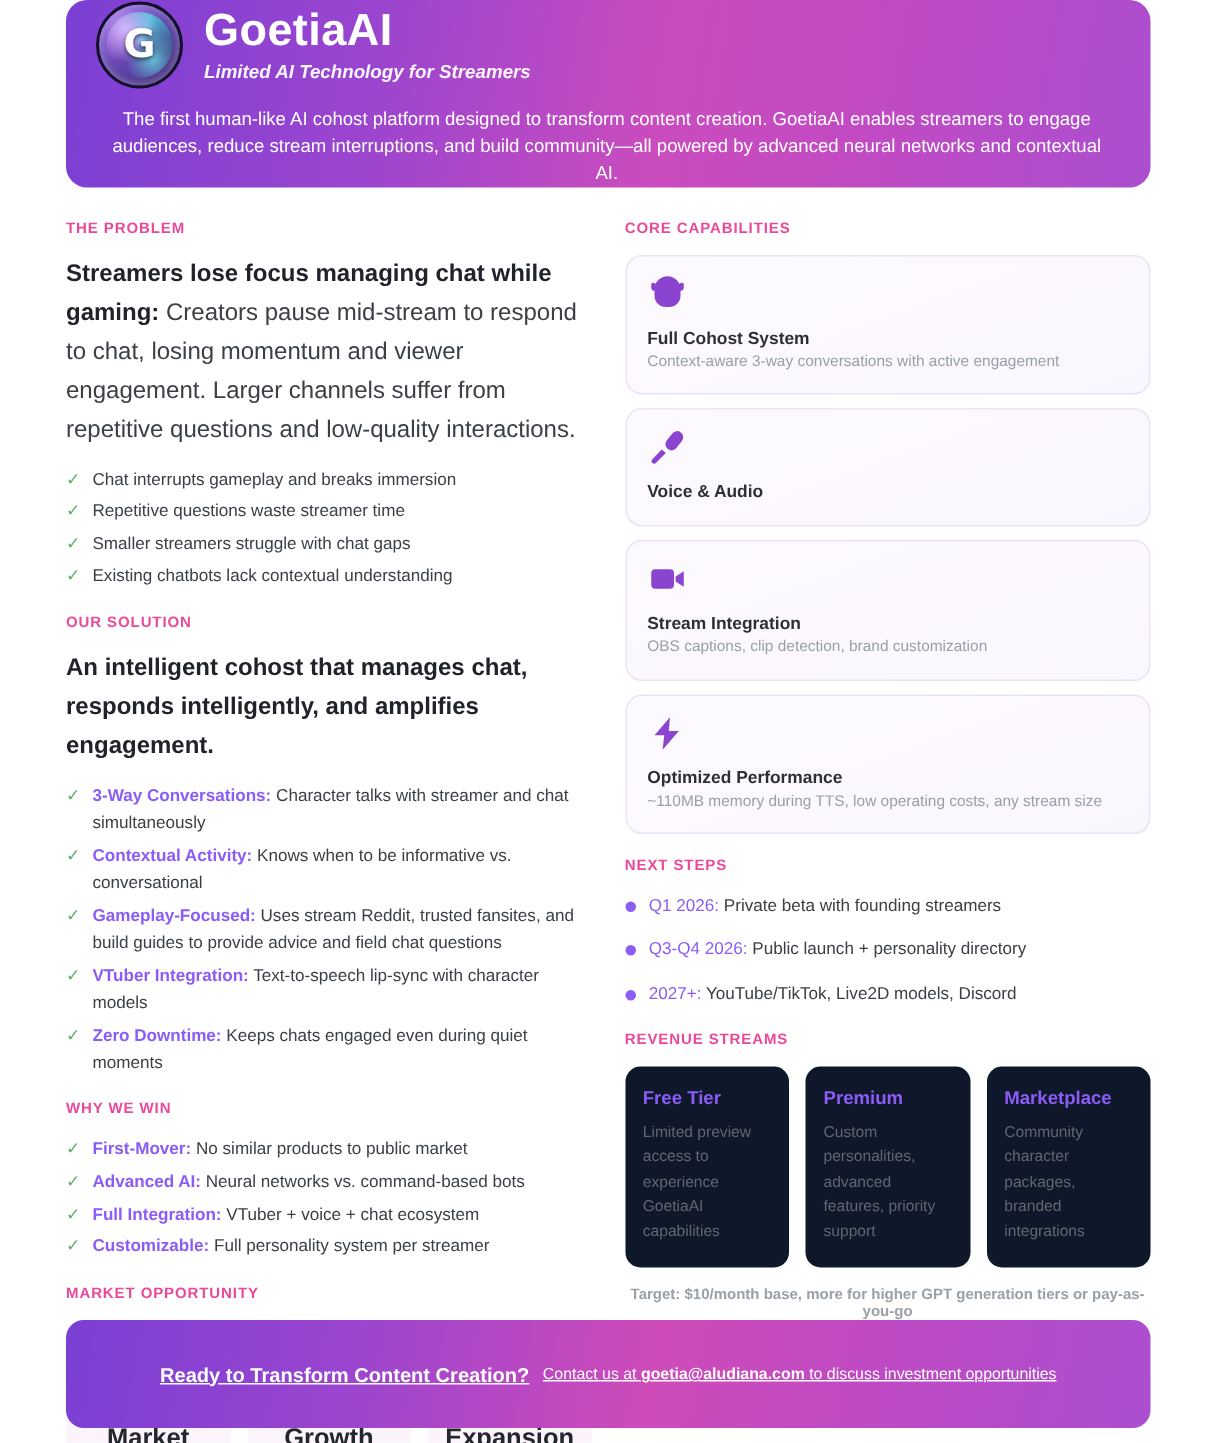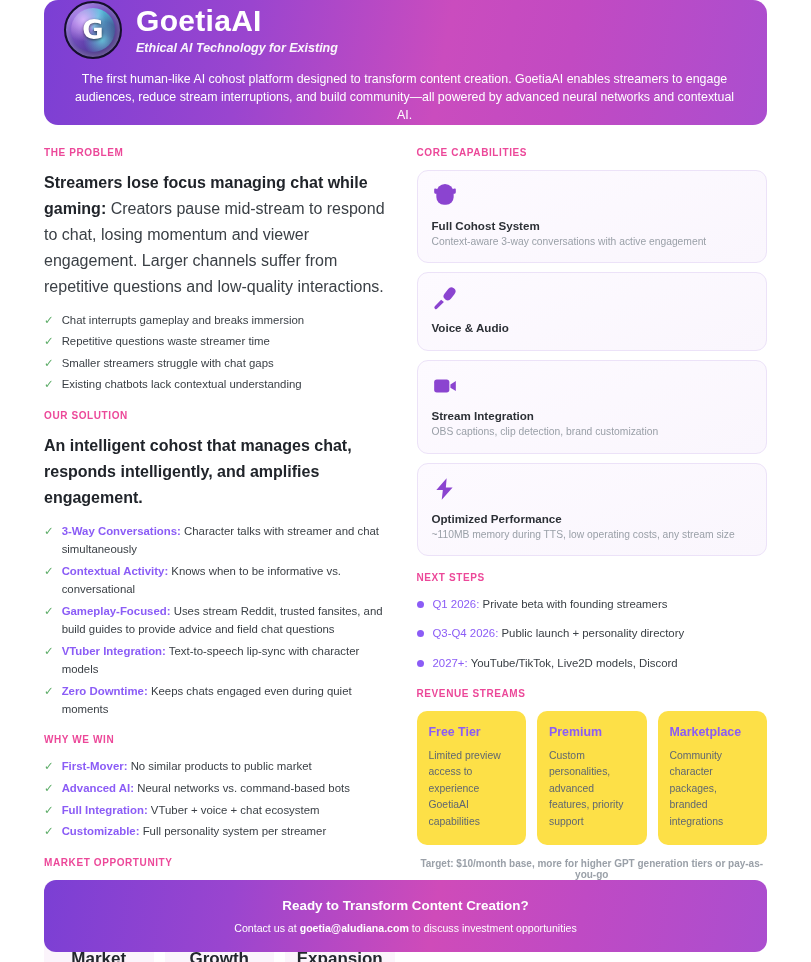--- a/index.html
+++ b/index.html
@@ -202,21 +202,21 @@
   .market-sub {
     font-size: 9.6px;
     color: #6f757c;
     line-height: 1.45;
   }
 
   
   .rev-grid { display: flex; gap: 11px; }
   .rev-card {
     flex: 1;
-    background: #fde047;
+    background: #0f172a;
     border-radius: 10px;
     padding: 14px 12px 15px 12px;
   }
   .rev-title {
     font-size: 12.4px;
     font-weight: bold;
     color: #8b5cf6;
     margin-bottom: 9px;
   }
   .rev-sub {
@@ -238,42 +238,43 @@
   .cta {
     position: absolute;
     left: 44px;
     right: 44px;
     bottom: 10px;
     height: 72px;
     border-radius: 12px;
     background: linear-gradient(100deg, #7b3fd4 0%, #9a45cf 26%, #cf4bb9 54%, #bf4ac4 74%, #ab4ecf 100%);
     color: #ffffff;
     display: flex;
-    flex-direction: column;
+    flex-direction: row;
     align-items: center;
     justify-content: center;
     gap: 9px;
+    text-decoration: underline;
   }
   .cta-title { font-size: 13.4px; font-weight: bold; }
   .cta-sub { font-size: 10.6px; }
   .cta-sub b { font-weight: bold; }
 </style>
 </head>
 <body>
 
 <div class="page">
 
   <div class="header">
     <div class="header-top">
       <div class="logo">
         <span class="logo-letter">G</span>
       </div>
       <div class="title-block">
         <div class="brand-title">GoetiaAI</div>
-        <div class="brand-tagline">Ethical AI Technology for Existing</div>
+        <div class="brand-tagline">Limited AI Technology for Streamers</div>
       </div>
     </div>
     <div class="header-desc">The first human-like AI cohost platform designed to transform content creation. GoetiaAI enables streamers to engage audiences, reduce stream interruptions, and build community—all powered by advanced neural networks and contextual AI.</div>
   </div>
 
   <div class="columns">
 
     <div class="col">
 
       <div class="section">

